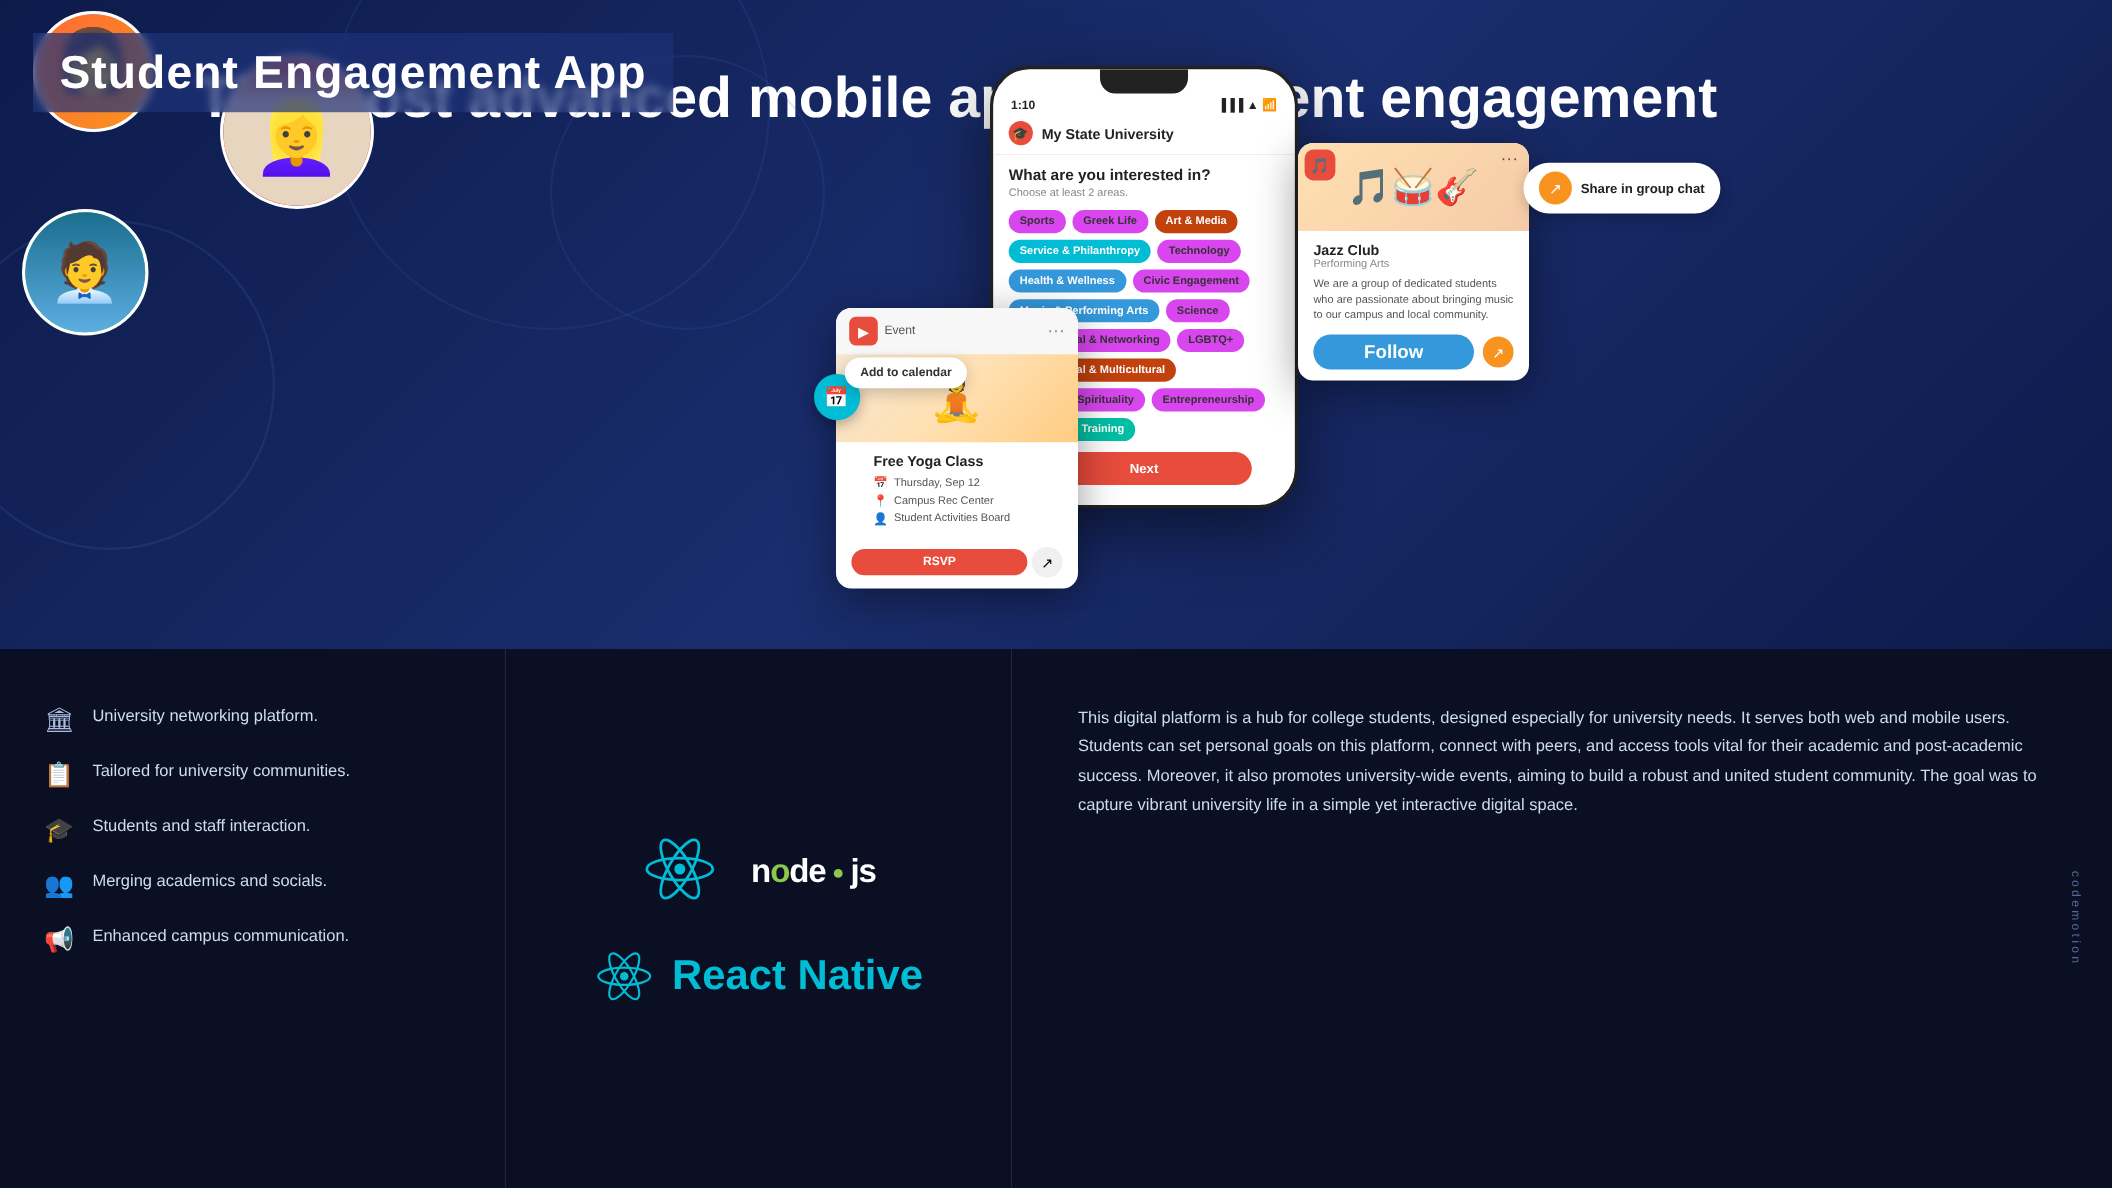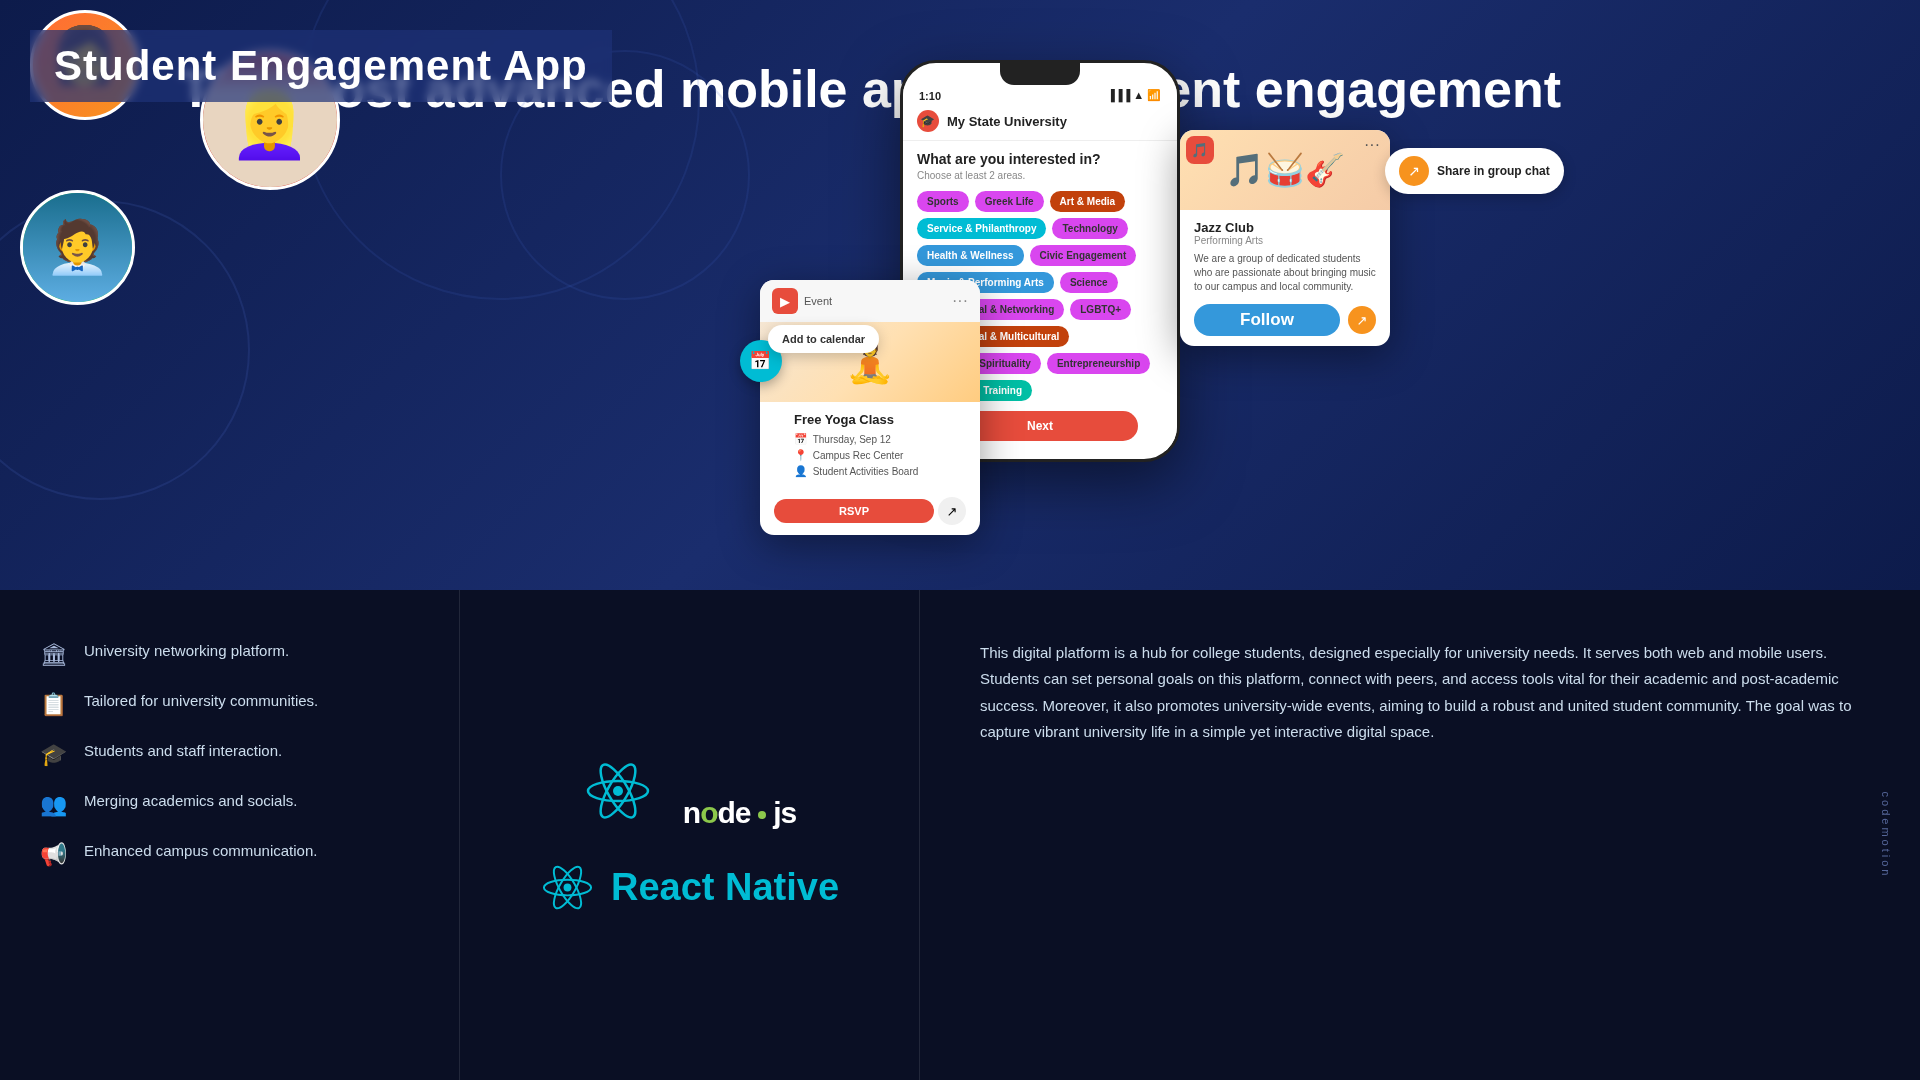--- a/index.html
+++ b/index.html
@@ -188,21 +188,21 @@
       padding: 5px 10px;
       border-radius: 20px;
       font-size: 10px;
       font-weight: 600;
       cursor: pointer;
     }
 
     .tag-default { background: #d946ef; color: #333; }
     .tag-orange { background: #c2410c; color: #fff; }
     .tag-teal { background: #00bcd4; color: #fff; }
-    .tag-blue { background: #3498db; color: #fff; border-radius: 10px; }
+    .tag-blue { background: #3498db; color: #fff; }
     .tag-green { background: #00bfa5; color: #fff; }
 
     .phone-next-btn {
       background: #e74c3c;
       color: #fff;
       border: none;
       border-radius: 20px;
       padding: 8px 30px;
       font-size: 12px;
       font-weight: 700;
@@ -490,21 +490,21 @@
       display: flex;
       flex-direction: column;
       align-items: center;
       justify-content: center;
       gap: 30px;
       border-right: 1px solid rgba(255,255,255,0.1);
     }
 
     .tech-row {
       display: flex;
-      align-items: flex-end;
+      align-items: center;
       gap: 30px;
     }
 
     .react-native-row {
       display: flex;
       align-items: center;
       gap: 16px;
     }
 
     .react-native-text {

